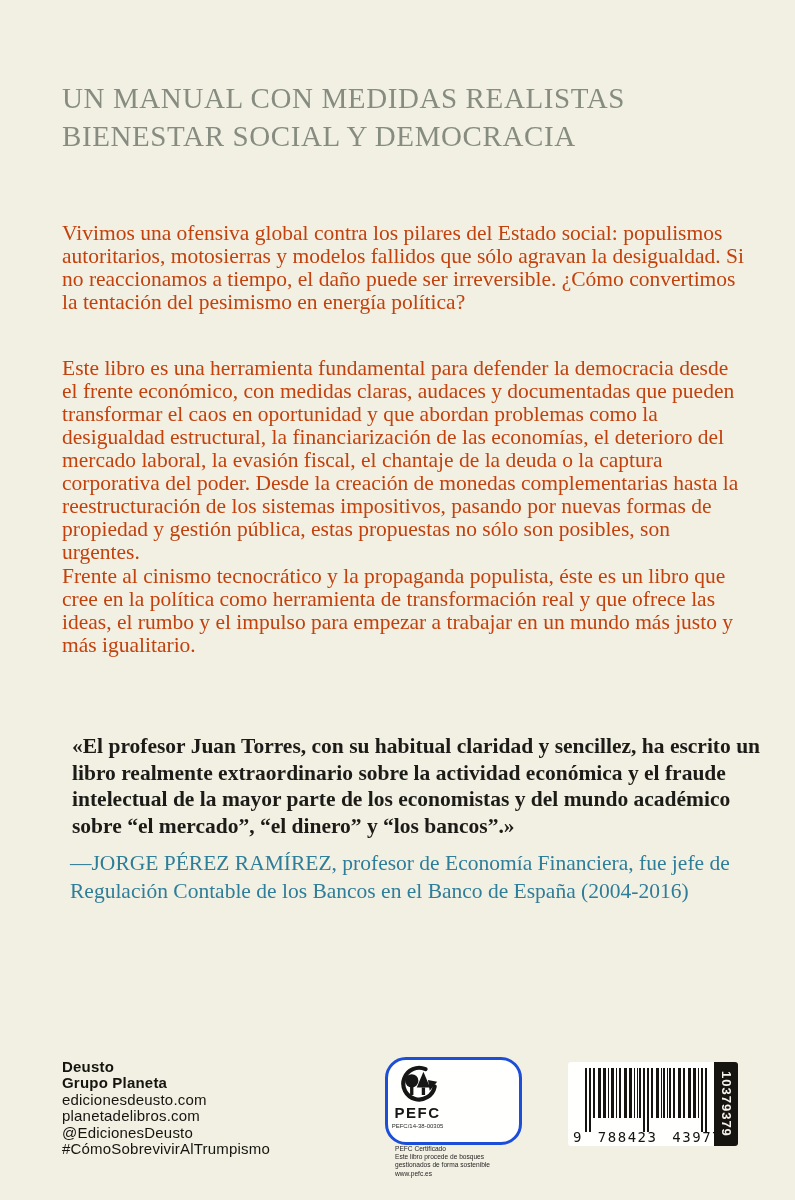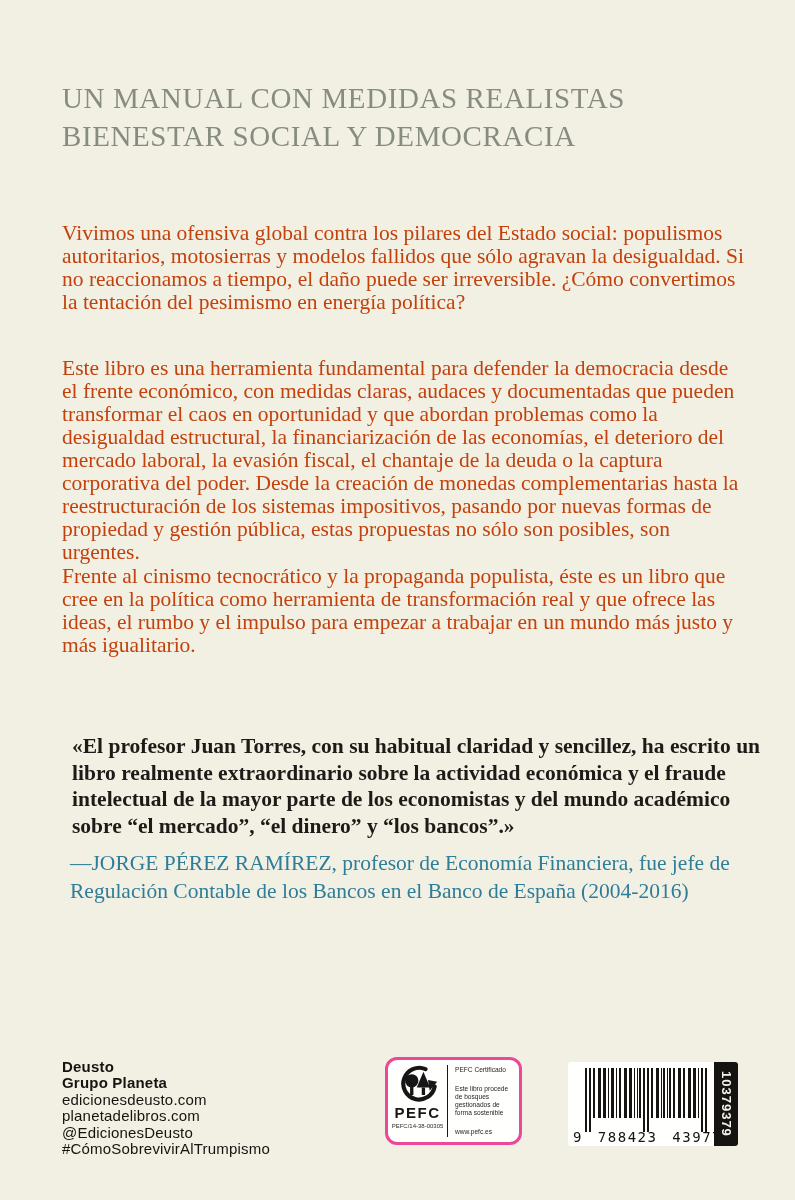--- a/index.html
+++ b/index.html
@@ -66,24 +66,25 @@
     color:#15140f;
     letter-spacing:0.2px;
   }
   .publisher div:nth-child(-n+2){font-weight:700;}
   
   .pefc-label{
     position:absolute;
     left:385px; top:1057px;
     width:131px; height:82px;
     background:#fffffe;
-    border:3px solid #ec4899;
-    border-radius:12px;
+    border:3px solid #1d4ed8;
+    border-radius:21px;
     display:flex;
     font-family:"Liberation Sans", sans-serif;
+    flex-direction:column;
   }
   .pefc-left{
     width:59px;
     display:flex;
     flex-direction:column;
     align-items:center;
     padding-top:5px;
   }
   .pefc-logo{width:40px;height:40px;}
   .pefc-word{

